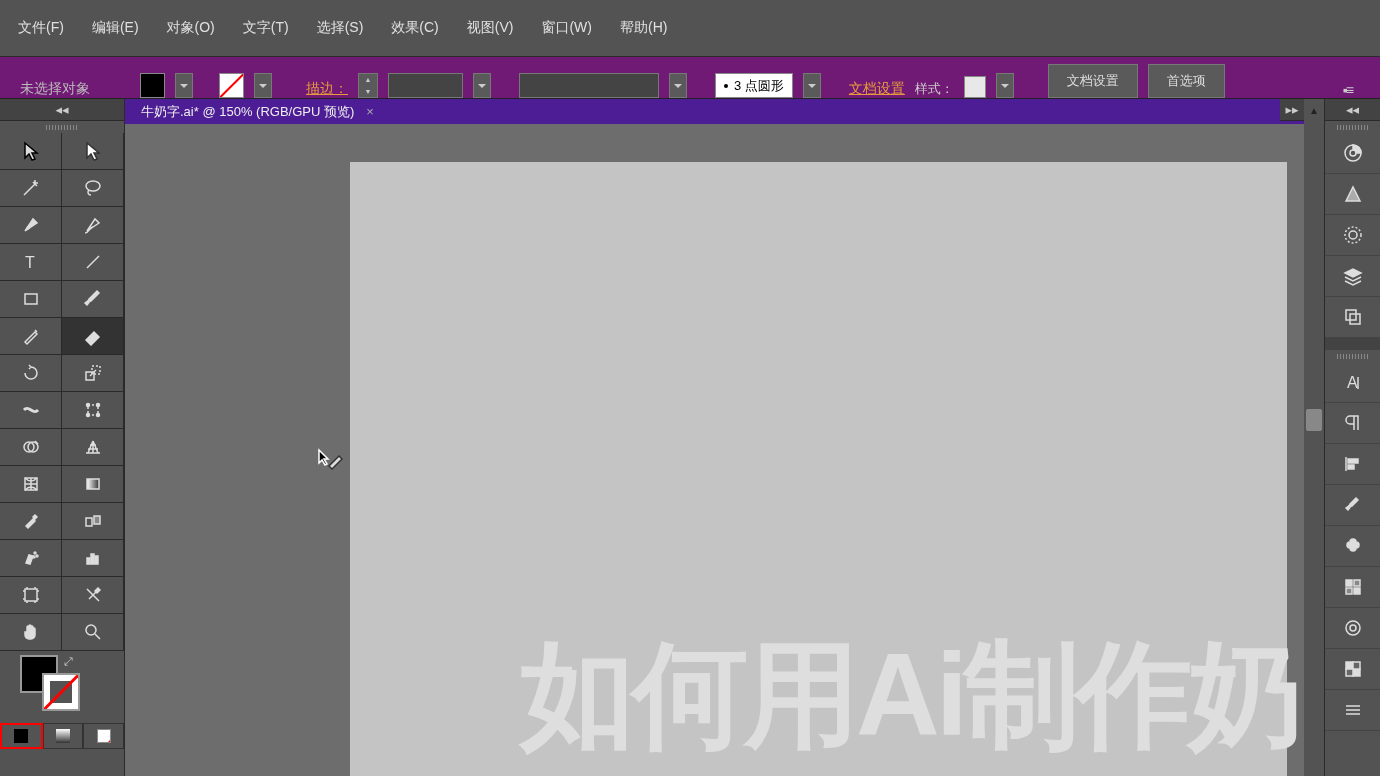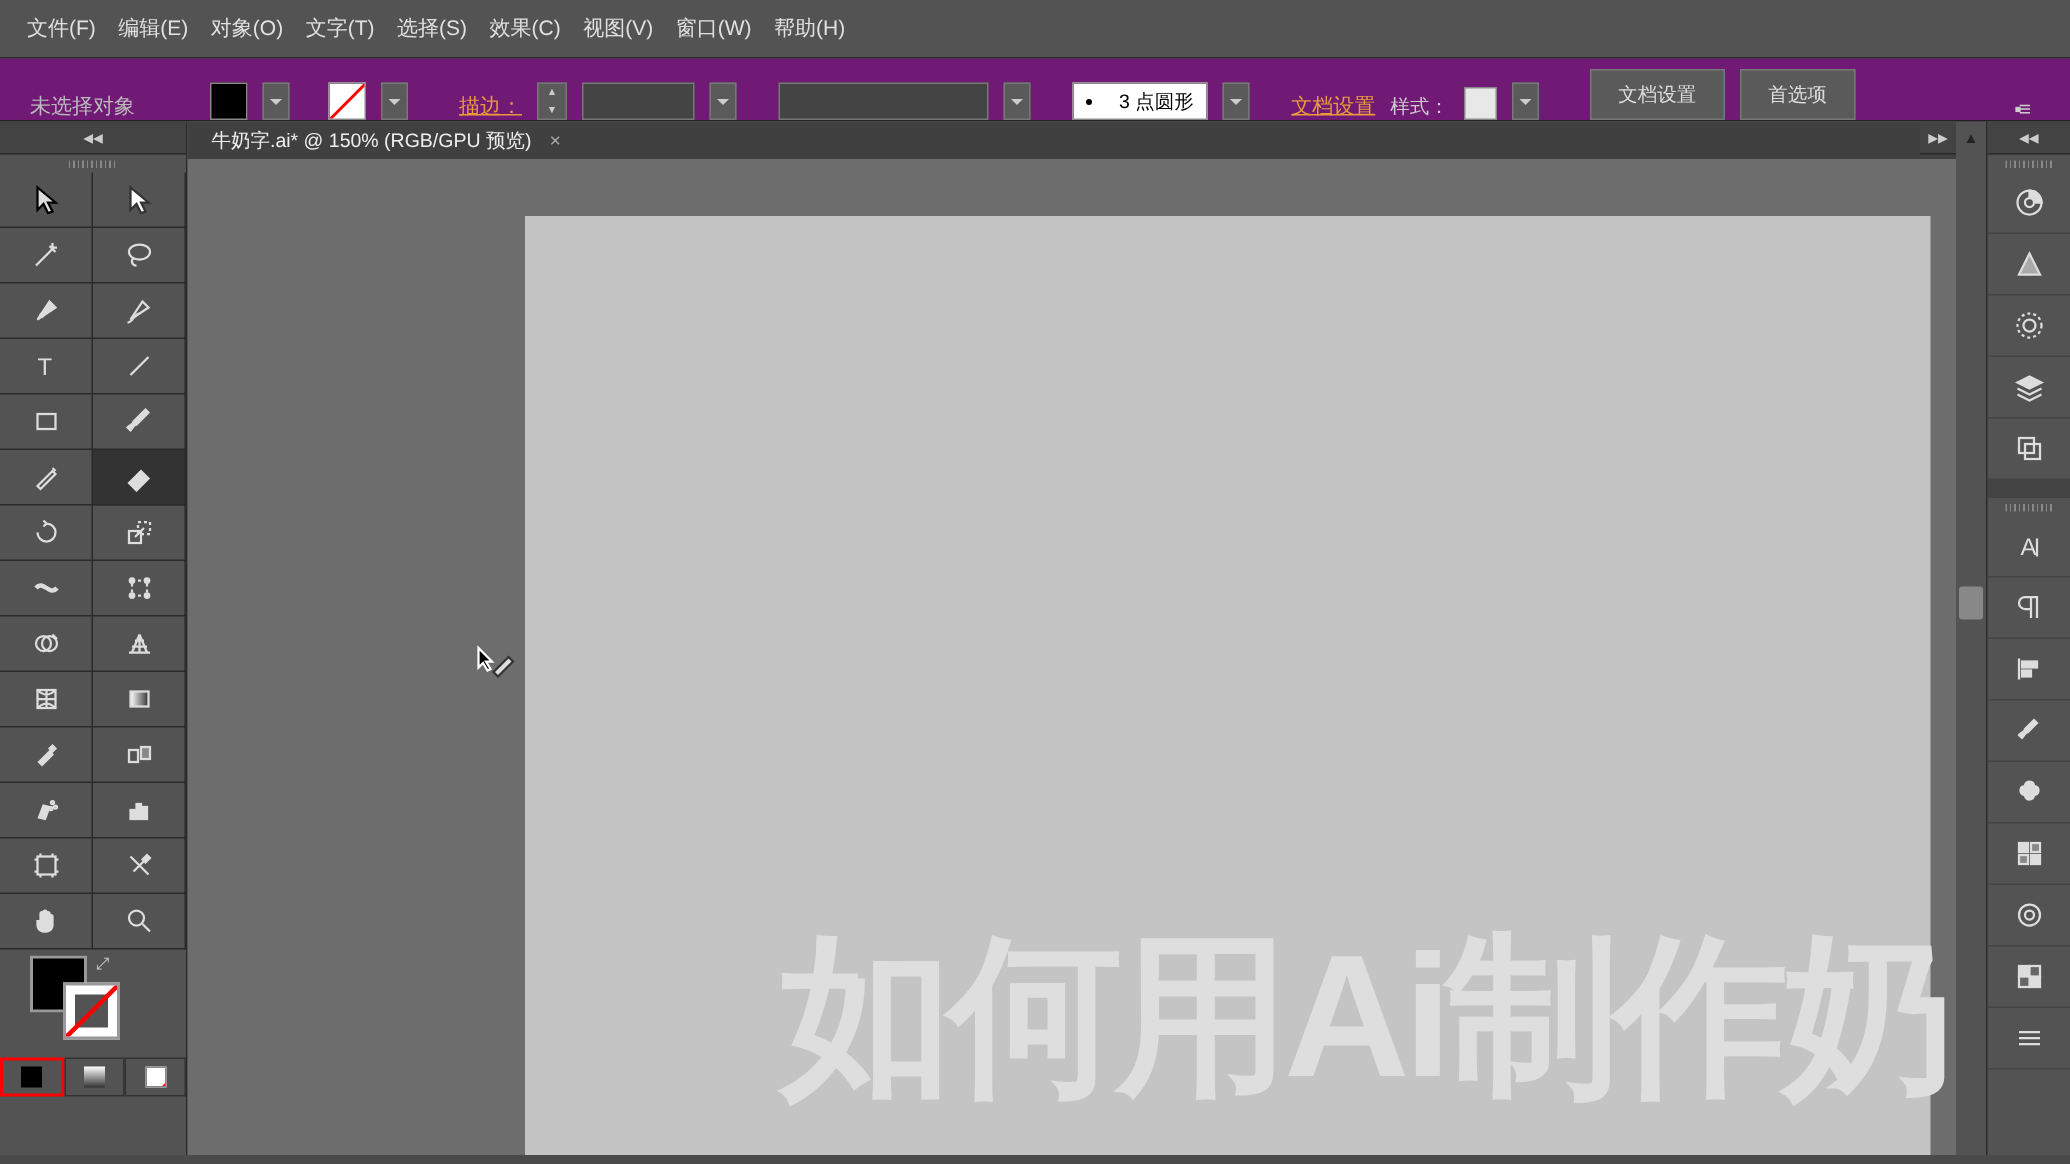--- a/index.html
+++ b/index.html
@@ -1,34 +1,34 @@
 <!DOCTYPE html>
 <html><head>
 <meta charset="utf-8">
 <style>
 * { margin: 0; padding: 0; box-sizing: border-box; font-family: "Microsoft YaHei", sans-serif; }
 body { background: #4a4a4a; width: 1380px; height: 776px; overflow: hidden; color: #ccc; font-size: 13px; }
 
-.menubar { background: #535353; height: 39px; display: flex; align-items: center; padding: 0 18px; gap: 15px; border-bottom: 1px solid #2a2a2a; }
+.menubar { background: #535353; height: 57px; display: flex; align-items: center; padding: 0 18px; gap: 28px; border-bottom: 1px solid #2a2a2a; }
 .menubar span { color: #e0e0e0; cursor: default; font-size: 14px; }
 
 .controlbar { background: #701a75; height: 42px; display: flex; align-items: flex-end; padding: 0 20px; gap: 10px; border-bottom: 1px solid #222; position: relative; }
 .ctl-label { color: #bbb; font-size: 14px; margin-right: 40px; }
 .swatch { width: 25px; height: 25px; background: #000; border: 1px solid #888; }
 .dd-arrow { width: 18px; height: 25px; background: #5a5a5a; border: 1px solid #777; display: flex; align-items: center; justify-content: center; }
 .dd-arrow::after { content: ""; border: 4px solid transparent; border-top-color: #ccc; margin-top: 4px; }
 .none-swatch { width: 25px; height: 25px; background: #fff; border: 1px solid #888; position: relative; overflow: hidden; }
 .none-swatch::after { content: ""; position: absolute; width: 35px; height: 2px; background: red; transform: rotate(-45deg); top: 11px; left: -6px; }
 .orange-label { color: #e89a3c; text-decoration: underline; font-size: 14px; }
 .stepper { width: 20px; height: 25px; background: #5a5a5a; border: 1px solid #777; display: flex; flex-direction: column; }
 .stepper span { flex: 1; display: flex; align-items: center; justify-content: center; font-size: 7px; color: #ccc; }
 .dropdown { height: 25px; background: #444; border: 1px solid #777; display: flex; align-items: center; }
 .dropdown-wide { width: 75px; }
 .dropdown-wider { width: 140px; }
-.round-profile { background: #fff; color: #000; height: 25px; padding: 0 8px; display: flex; align-items: center; gap: 18px; border: 1px solid #888; font-size: 13px; }
+.round-profile { background: #fff; color: #000; height: 25px; padding: 0 8px; display: flex; align-items: center; gap: 6px; border: 1px solid #888; font-size: 13px; }
 .round-profile .dot { width: 4px; height: 4px; background: #000; border-radius: 50%; }
 .btn { background: #5a5a5a; border: 1px solid #777; color: #ddd; height: 25px; padding: 16px 18px; display: flex; align-items: center; font-size: 13px; }
 .style-swatch { width: 22px; height: 22px; background: #e8e8e8; border: 1px solid #888; }
 .expand-icon { position: absolute; right: 28px; color: #ccc; letter-spacing: -2px; font-size: 14px; }
 
 .workspace { display: flex; height: 689px; position: relative; }
 
 .tool-panel-left { width: 125px; background: #535353; border-right: 1px solid #2a2a2a; display: flex; flex-direction: column; }
 .collapse-tab { height: 22px; background: #434343; display: flex; align-items: center; justify-content: center; color: #ccc; border-bottom: 1px solid #2a2a2a; }
 .grip-area { height: 12px; display: flex; align-items: center; justify-content: center; }
@@ -43,21 +43,21 @@
 .fill-sw { position: absolute; top: 4px; left: 20px; width: 38px; height: 38px; background: #000; border: 2px solid #999; }
 .stroke-sw { position: absolute; top: 22px; left: 42px; width: 38px; height: 38px; background: #fff; border: 2px solid #999; overflow: hidden; }
 .stroke-sw::before { content: ""; position: absolute; inset: 6px; background: #535353; }
 .stroke-sw::after { content: ""; position: absolute; width: 54px; height: 3px; background: red; transform: rotate(-45deg); top: 16px; left: -10px; }
 .swap-icon { position: absolute; top: 4px; left: 64px; color: #ccc; font-size: 11px; }
 
 .mode-row { display: flex; height: 26px; }
 .mode-cell { flex: 1; border: 1px solid #333; display: flex; align-items: center; justify-content: center; }
 .mode-cell.sel { border: 2px solid red; }
 
-.tab-strip { background: #404040; height: 25px; display: flex; align-items: center; color: #eee; padding: 0 16px; font-size: 13px; }
+.tab-strip { background: #4c1d95; height: 25px; display: flex; align-items: center; color: #eee; padding: 0 16px; font-size: 13px; }
 .tab-strip .tab-title { margin-right: 12px; }
 .tab-strip .close-x { color: #aaa; cursor: default; }
 
 .canvas-area { flex: 1; background: #6d6d6d; position: relative; display: flex; flex-direction: column; }
 .canvas-doc { position: absolute; top: 38px; left: 225px; width: 937px; height: 640px; background: #c4c4c4; }
 .canvas-text { position: absolute; top: 494px; left: 395px; font-size: 116px; font-weight: 900; color: #dedede; letter-spacing: -4px; white-space: nowrap; }
 .cursor-tool { position: absolute; top: 324px; left: 192px; }
 
 .scrollbar-v { width: 20px; background: #535353; height: 100%; position: relative; }
 .scroll-up { position: absolute; top: 6px; left: 5px; color: #222; font-size: 10px; }

